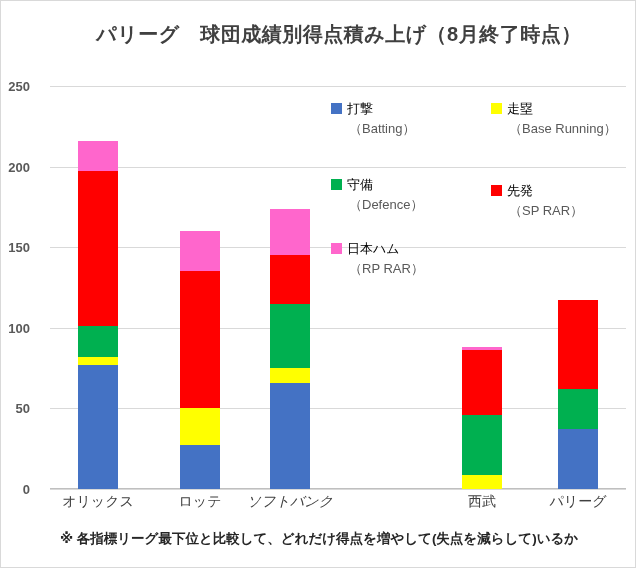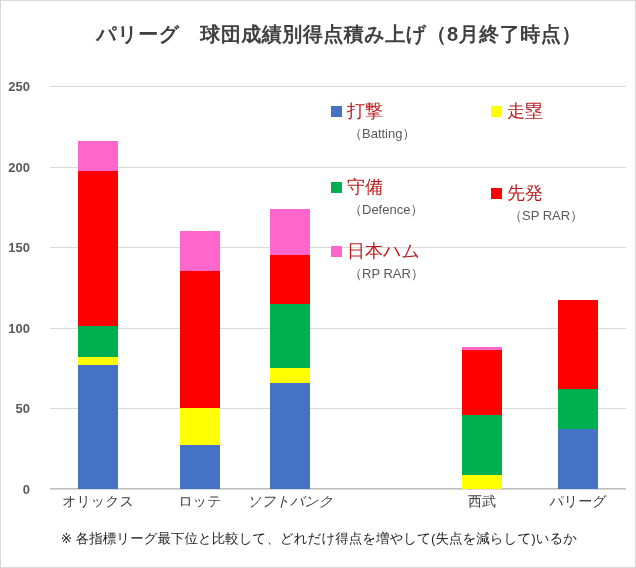--- a/index.html
+++ b/index.html
@@ -115,40 +115,40 @@
     white-space: nowrap;
   }
   .legend-swatch {
     display: inline-block;
     width: 11px;
     height: 11px;
     vertical-align: middle;
     margin-right: 5px;
   }
   .legend-jp {
-    font-size: 18px;
-    color: #b91c1c;
+    font-size: 13px;
+    color: #000000;
     vertical-align: middle;
   }
   .legend-en {
     display: block;
     font-size: 13px;
     color: #595959;
     margin-left: 18px;
     margin-top: 2px;
   }
   
   #footnote {
     position: absolute;
     left: 0;
     top: 529px;
     width: 636px;
     text-align: center;
     font-size: 13.5px;
-    font-weight: 400;
+    font-weight: 700;
     color: #262626;
     white-space: nowrap;
   }
 </style>
 </head>
 <body>
 
 <div id="page">
 
   <div id="chart-title">パリーグ　球団成績別得点積み上げ（8月終了時点）</div>
@@ -216,21 +216,21 @@
             <div class="seg" title="守備: 25" style="height: 40.3px; background: rgb(0, 176, 80);"></div>
             <div class="seg" title="先発: 55" style="height: 88.66px; background: rgb(255, 0, 0);"></div>
           </div>
           <div class="xtick-label">パリーグ</div>
         </div>
       </div>
   </div>
 
   <div id="legend">
       <div class="legend-item" style="left: 0px; top: 0px;"><span class="legend-swatch" style="background: rgb(68, 114, 196);"></span><span class="legend-jp">打撃</span><span class="legend-en">（Batting）</span></div>
-      <div class="legend-item" style="left: 160px; top: 0px;"><span class="legend-swatch" style="background: rgb(255, 255, 0);"></span><span class="legend-jp">走塁</span></div>
+      <div class="legend-item" style="left: 160px; top: 0px;"><span class="legend-swatch" style="background: rgb(255, 255, 0);"></span><span class="legend-jp">走塁</span><span class="legend-en">（Base Running）</span></div>
       <div class="legend-item" style="left: 0px; top: 76px;"><span class="legend-swatch" style="background: rgb(0, 176, 80);"></span><span class="legend-jp">守備</span><span class="legend-en">（Defence）</span></div>
       <div class="legend-item" style="left: 160px; top: 82px;"><span class="legend-swatch" style="background: rgb(255, 0, 0);"></span><span class="legend-jp">先発</span><span class="legend-en">（SP RAR）</span></div>
       <div class="legend-item" style="left: 0px; top: 140px;"><span class="legend-swatch" style="background: rgb(255, 102, 204);"></span><span class="legend-jp">日本ハム</span><span class="legend-en">（RP RAR）</span></div>
     </div>
 
   <div id="footnote">※ 各指標リーグ最下位と比較して、どれだけ得点を増やして(失点を減らして)いるか</div>
 
 </div>
 
 </body></html>

